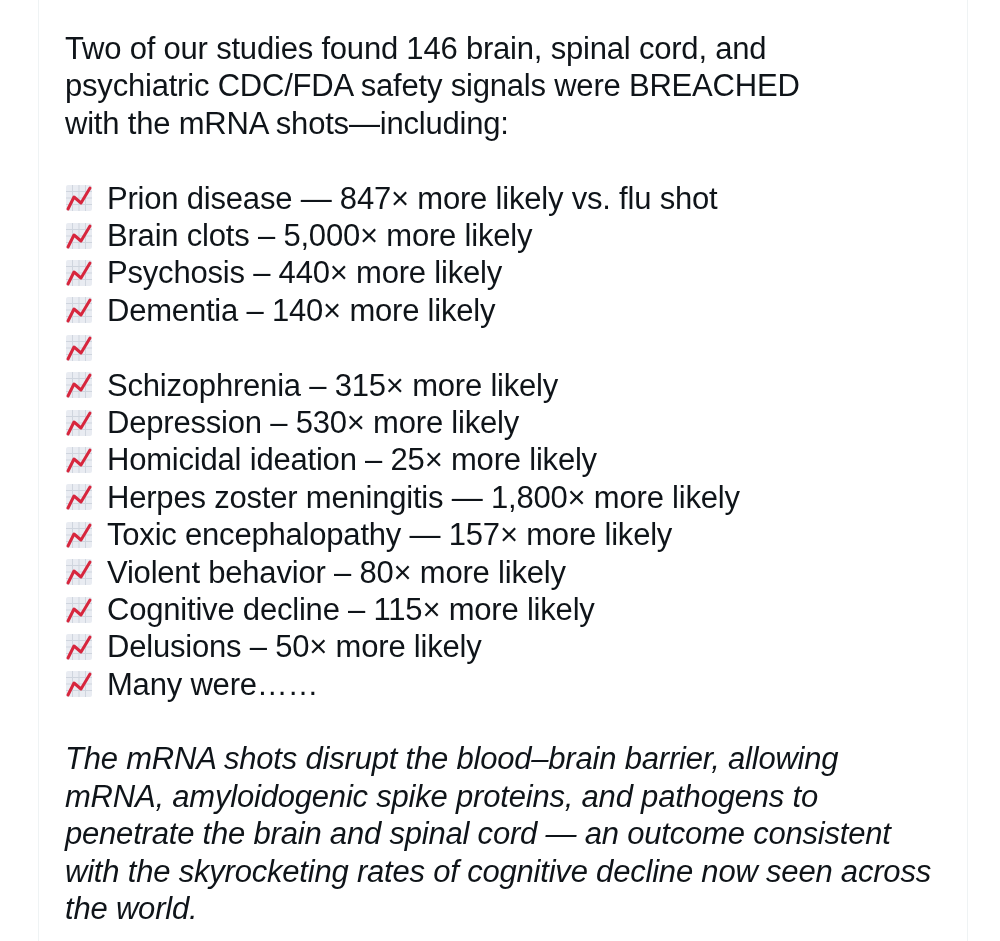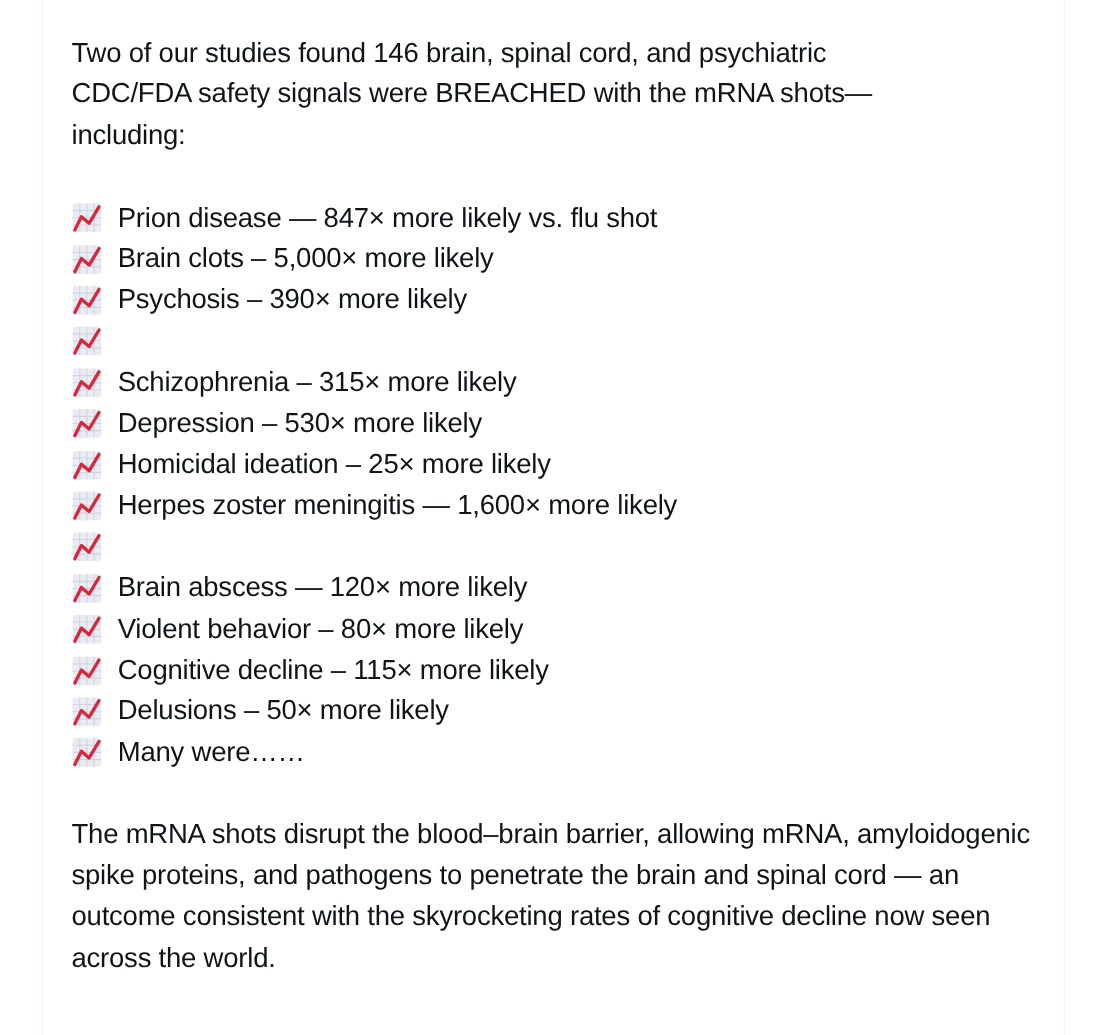--- a/index.html
+++ b/index.html
@@ -23,21 +23,21 @@
       height: 941px;
       border-left: 1px solid #eff3f4;
       border-right: 1px solid #eff3f4;
       box-sizing: border-box;
     }
     .tweet-text {
       position: absolute;
       left: 26px;
       top: 30px;
       width: 880px;
-      font-size: 25px;
+      font-size: 31px;
       line-height: 37.4px;
       letter-spacing: -0.2px;
     }
     .para { margin: 0; }
     .spacer { height: 37.4px; }
     .list { margin: 0; padding: 0; list-style: none; }
     .list-item {
       display: flex;
       align-items: center;
       height: 37.4px;
@@ -98,23 +98,38 @@
       <g stroke="#cfd5de" stroke-width="1">
         <line x1="7.5" y1="1" x2="7.5" y2="27"></line>
         <line x1="14" y1="1" x2="14" y2="27"></line>
         <line x1="20.5" y1="1" x2="20.5" y2="27"></line>
         <line x1="1" y1="7.5" x2="27" y2="7.5"></line>
         <line x1="1" y1="14" x2="27" y2="14"></line>
         <line x1="1" y1="20.5" x2="27" y2="20.5"></line>
       </g>
       <polyline points="3,25 9,13 16,19 25,4" fill="none" stroke="#d7263d" stroke-width="3" stroke-linejoin="round" stroke-linecap="round"></polyline>
     </svg>
-    <span class="item-text">Psychosis – 390× more likely</span>
-  </li>
-
+    <span class="item-text">Psychosis – 440× more likely</span>
+  </li>
+
+  <li class="list-item">
+    <svg class="chart-icon" viewBox="0 0 28 28">
+      <rect x="1" y="1" width="26" height="26" rx="2" fill="#e9ecf2"></rect>
+      <g stroke="#cfd5de" stroke-width="1">
+        <line x1="7.5" y1="1" x2="7.5" y2="27"></line>
+        <line x1="14" y1="1" x2="14" y2="27"></line>
+        <line x1="20.5" y1="1" x2="20.5" y2="27"></line>
+        <line x1="1" y1="7.5" x2="27" y2="7.5"></line>
+        <line x1="1" y1="14" x2="27" y2="14"></line>
+        <line x1="1" y1="20.5" x2="27" y2="20.5"></line>
+      </g>
+      <polyline points="3,25 9,13 16,19 25,4" fill="none" stroke="#d7263d" stroke-width="3" stroke-linejoin="round" stroke-linecap="round"></polyline>
+    </svg>
+    <span class="item-text">Dementia – 140× more likely</span>
+  </li>
 
   <li class="list-item">
     <svg class="chart-icon" viewBox="0 0 28 28">
       <rect x="1" y="1" width="26" height="26" rx="2" fill="#e9ecf2"></rect>
       <g stroke="#cfd5de" stroke-width="1">
         <line x1="7.5" y1="1" x2="7.5" y2="27"></line>
         <line x1="14" y1="1" x2="14" y2="27"></line>
         <line x1="20.5" y1="1" x2="20.5" y2="27"></line>
         <line x1="1" y1="7.5" x2="27" y2="7.5"></line>
         <line x1="1" y1="14" x2="27" y2="14"></line>
@@ -178,53 +193,39 @@
       <g stroke="#cfd5de" stroke-width="1">
         <line x1="7.5" y1="1" x2="7.5" y2="27"></line>
         <line x1="14" y1="1" x2="14" y2="27"></line>
         <line x1="20.5" y1="1" x2="20.5" y2="27"></line>
         <line x1="1" y1="7.5" x2="27" y2="7.5"></line>
         <line x1="1" y1="14" x2="27" y2="14"></line>
         <line x1="1" y1="20.5" x2="27" y2="20.5"></line>
       </g>
       <polyline points="3,25 9,13 16,19 25,4" fill="none" stroke="#d7263d" stroke-width="3" stroke-linejoin="round" stroke-linecap="round"></polyline>
     </svg>
-    <span class="item-text">Herpes zoster meningitis — 1,600× more likely</span>
-  </li>
-
-  <li class="list-item">
-    <svg class="chart-icon" viewBox="0 0 28 28">
-      <rect x="1" y="1" width="26" height="26" rx="2" fill="#e9ecf2"></rect>
-      <g stroke="#cfd5de" stroke-width="1">
-        <line x1="7.5" y1="1" x2="7.5" y2="27"></line>
-        <line x1="14" y1="1" x2="14" y2="27"></line>
-        <line x1="20.5" y1="1" x2="20.5" y2="27"></line>
-        <line x1="1" y1="7.5" x2="27" y2="7.5"></line>
-        <line x1="1" y1="14" x2="27" y2="14"></line>
-        <line x1="1" y1="20.5" x2="27" y2="20.5"></line>
-      </g>
-      <polyline points="3,25 9,13 16,19 25,4" fill="none" stroke="#d7263d" stroke-width="3" stroke-linejoin="round" stroke-linecap="round"></polyline>
-    </svg>
-  </li>
-
-  <li class="list-item">
-    <svg class="chart-icon" viewBox="0 0 28 28">
-      <rect x="1" y="1" width="26" height="26" rx="2" fill="#e9ecf2"></rect>
-      <g stroke="#cfd5de" stroke-width="1">
-        <line x1="7.5" y1="1" x2="7.5" y2="27"></line>
-        <line x1="14" y1="1" x2="14" y2="27"></line>
-        <line x1="20.5" y1="1" x2="20.5" y2="27"></line>
-        <line x1="1" y1="7.5" x2="27" y2="7.5"></line>
-        <line x1="1" y1="14" x2="27" y2="14"></line>
-        <line x1="1" y1="20.5" x2="27" y2="20.5"></line>
-      </g>
-      <polyline points="3,25 9,13 16,19 25,4" fill="none" stroke="#d7263d" stroke-width="3" stroke-linejoin="round" stroke-linecap="round"></polyline>
-    </svg>
-    <span class="item-text">Brain abscess — 120× more likely</span>
-  </li>
+    <span class="item-text">Herpes zoster meningitis — 1,800× more likely</span>
+  </li>
+
+  <li class="list-item">
+    <svg class="chart-icon" viewBox="0 0 28 28">
+      <rect x="1" y="1" width="26" height="26" rx="2" fill="#e9ecf2"></rect>
+      <g stroke="#cfd5de" stroke-width="1">
+        <line x1="7.5" y1="1" x2="7.5" y2="27"></line>
+        <line x1="14" y1="1" x2="14" y2="27"></line>
+        <line x1="20.5" y1="1" x2="20.5" y2="27"></line>
+        <line x1="1" y1="7.5" x2="27" y2="7.5"></line>
+        <line x1="1" y1="14" x2="27" y2="14"></line>
+        <line x1="1" y1="20.5" x2="27" y2="20.5"></line>
+      </g>
+      <polyline points="3,25 9,13 16,19 25,4" fill="none" stroke="#d7263d" stroke-width="3" stroke-linejoin="round" stroke-linecap="round"></polyline>
+    </svg>
+    <span class="item-text">Toxic encephalopathy — 157× more likely</span>
+  </li>
+
 
   <li class="list-item">
     <svg class="chart-icon" viewBox="0 0 28 28">
       <rect x="1" y="1" width="26" height="26" rx="2" fill="#e9ecf2"></rect>
       <g stroke="#cfd5de" stroke-width="1">
         <line x1="7.5" y1="1" x2="7.5" y2="27"></line>
         <line x1="14" y1="1" x2="14" y2="27"></line>
         <line x1="20.5" y1="1" x2="20.5" y2="27"></line>
         <line x1="1" y1="7.5" x2="27" y2="7.5"></line>
         <line x1="1" y1="14" x2="27" y2="14"></line>
@@ -277,15 +278,15 @@
         <line x1="1" y1="7.5" x2="27" y2="7.5"></line>
         <line x1="1" y1="14" x2="27" y2="14"></line>
         <line x1="1" y1="20.5" x2="27" y2="20.5"></line>
       </g>
       <polyline points="3,25 9,13 16,19 25,4" fill="none" stroke="#d7263d" stroke-width="3" stroke-linejoin="round" stroke-linecap="round"></polyline>
     </svg>
     <span class="item-text">Many were……</span>
   </li>
 </ul>
     <div class="spacer"></div>
-    <p class="para" style="width:880px;">The mRNA shots disrupt the blood–brain barrier, allowing mRNA, amyloidogenic spike proteins, and pathogens to penetrate the brain and spinal cord — an outcome consistent with the skyrocketing rates of cognitive decline now seen across the world.</p>
+    <p class="para" style="width:880px;font-style:italic;">The mRNA shots disrupt the blood–brain barrier, allowing mRNA, amyloidogenic spike proteins, and pathogens to penetrate the brain and spinal cord — an outcome consistent with the skyrocketing rates of cognitive decline now seen across the world.</p>
   </div>
 </div>
 
 </body></html>

